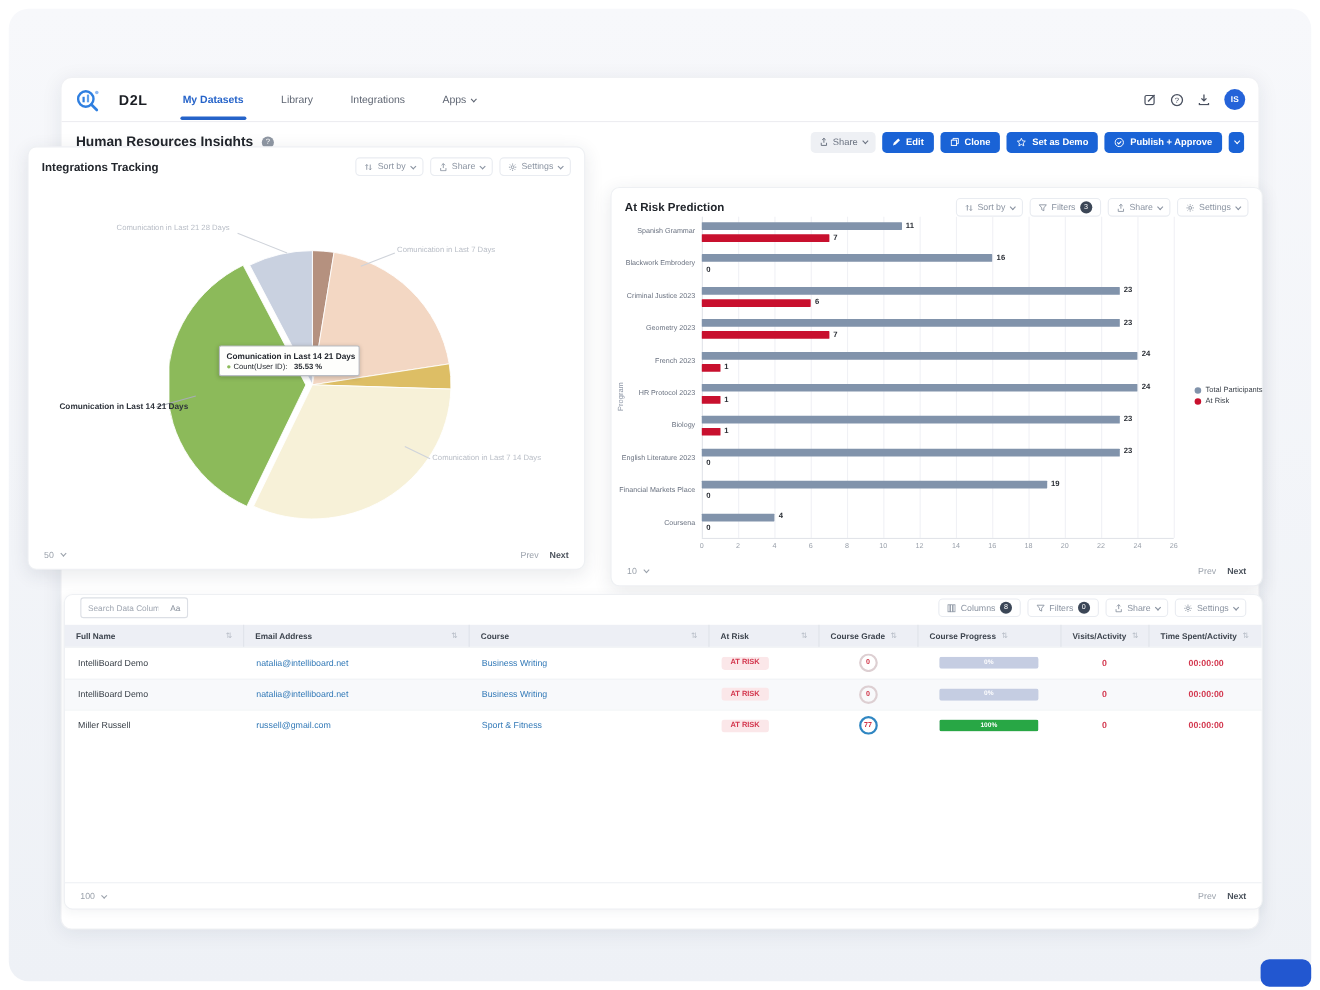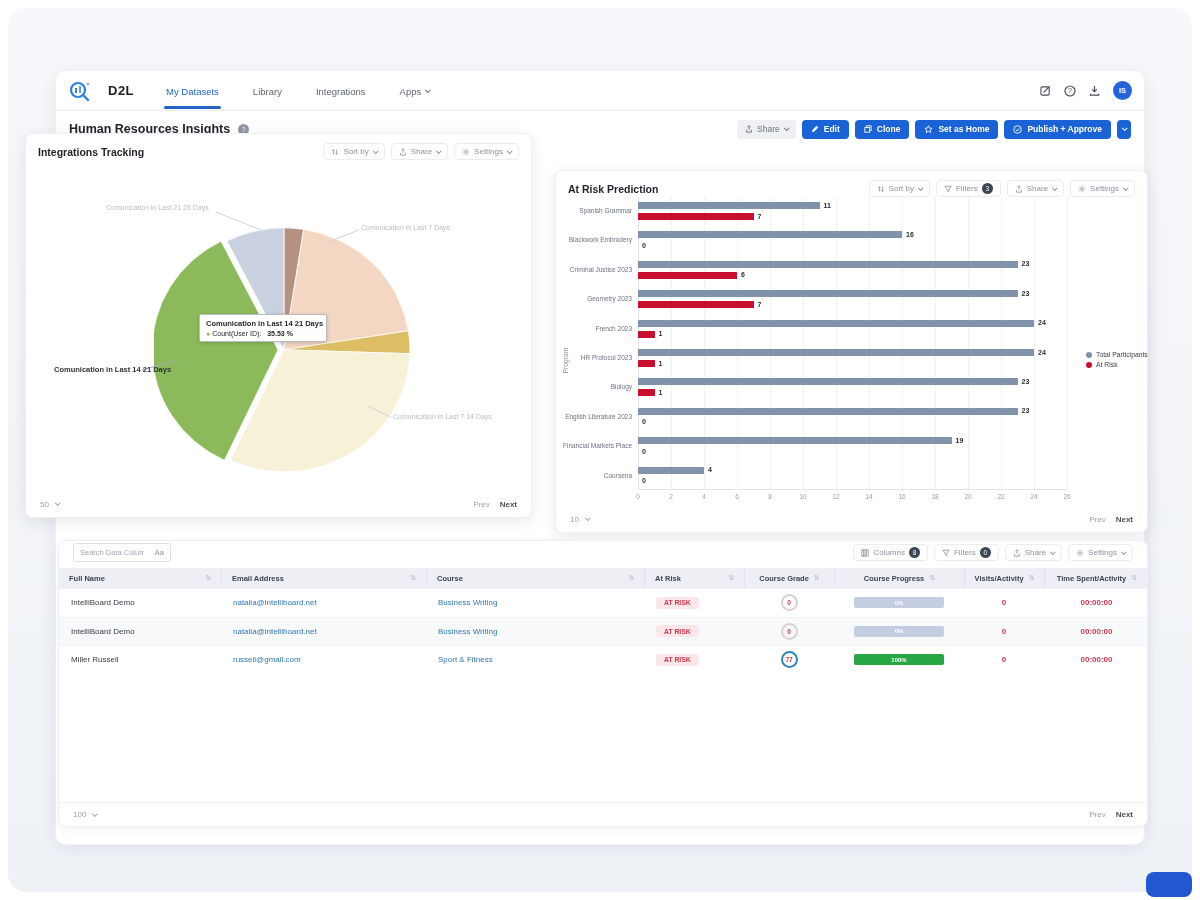--- a/index.html
+++ b/index.html
@@ -9,21 +9,21 @@
   .backdrop { position:absolute; left:8px; top:8px; width:1184px; height:884px;
               border-radius:18px; background:linear-gradient(180deg,#f7f8fb 0%,#eef1f6 100%); }
   .window { position:absolute; left:55px; top:70px; width:1090px; height:775px;
             background:#fff; border-radius:10px; border:1px solid #f0f1f4;
             box-shadow:0 3px 18px rgba(30,40,60,.08); }
 
   
   .navbar { height:40px; display:flex; align-items:center; padding:0 12px; border-bottom:1px solid #ededf1; }
   .brand { font-size:13px; font-weight:bold; color:#1b1e24; margin-left:16px; letter-spacing:.5px; }
   .tab { margin-left:30px; font-size:9.5px; color:#5f6673; position:relative; padding:13px 2px 12px; cursor:pointer; display:flex; align-items:center; gap:4px; }
-  .tab.active { color:#2563c9; font-weight:normal; }
+  .tab.active { color:#2563c9; font-weight:bold; }
   .tab.active::after { content:""; position:absolute; left:0; right:0; bottom:0; height:3px; background:#2563c9; border-radius:3px; }
   .nav-right { margin-left:auto; display:flex; align-items:center; gap:13px; color:#4a5160; }
   .avatar { width:19px; height:19px; border-radius:50%; background:#2563d9; color:#fff;
             font-size:7.5px; font-weight:bold; display:flex; align-items:center; justify-content:center; }
 
   
   .titlebar { height:36px; display:flex; align-items:center; padding:0 13px; }
   .page-title { font-size:12.5px; font-weight:bold; color:#22262c; }
   .info-dot { width:11px; height:11px; border-radius:50%; background:#8f97a3; color:#fff; font-size:7px;
               display:flex; align-items:center; justify-content:center; margin-left:8px; }
@@ -89,21 +89,21 @@
   .search { width:98px; height:19px; border:1px solid #dcdfe5; border-radius:3px; display:flex;
             align-items:center; padding:0 6px; gap:4px; background:#fff; }
   .search input { border:0; outline:0; width:64px; font-size:7.5px; color:#3c434d;
                   font-family:"Liberation Sans", sans-serif; }
   .search input::placeholder { color:#a0a7b2; }
   .search .aa { margin-left:auto; font-size:7.5px; color:#878f9b; }
   .thead, .trow { display:grid; grid-template-columns:162px 205px 218px 100px 90px 130px 80px 105px; align-items:center; }
   .thead { height:20px; background:#edeff5; font-size:7.5px; font-weight:bold; color:#3c434d; }
   .th { display:flex; align-items:center; padding:0 10px; height:100%; }
   .th + .th { border-left:1px solid #dfe3ea; }
-  .th.c { justify-content:center; }
+  .th.c { }
   .sortg { color:#b6bcc6; font-size:7px; margin-left:auto; font-weight:normal; }
   .th.c .sortg { margin-left:5px; }
   .trow { height:28.6px; border-top:1px solid #f1f3f6; font-size:8px; color:#3a4149; }
   .trow.alt { background:#f8f9fb; }
   .cell { padding:0 12px; white-space:nowrap; overflow:hidden; }
   .cell.c { text-align:center; padding:0 4px; display:flex; justify-content:center; }
   .lnk { color:#3279b7; cursor:pointer; }
   .pill { display:inline-block; padding:2.5px 8px; border-radius:3px; font-size:6.8px; font-weight:bold; }
   .pill.ok { background:#e3f5e8; color:#52a567; }
   .pill.risk { background:#fbe7e9; color:#d3374e; }
@@ -200,21 +200,21 @@
           <svg class="ic" width="8" height="8" viewBox="0 0 10 10">
               <rect x="1" y="3" width="6" height="6" fill="none" stroke="#fff" stroke-width="1.1"></rect>
               <path d="M3 3V1h6v6H7" fill="none" stroke="#fff" stroke-width="1.1"></path>
             </svg>
           <span>Clone</span>
         </div>
         <div class="btn-blue">
           <svg class="ic" width="9" height="9" viewBox="0 0 10 10">
               <path d="M5 .8l1.2 2.6 2.8.3-2.1 1.9.6 2.8L5 7 2.5 8.4l.6-2.8L1 3.7l2.8-.3z" fill="none" stroke="#fff" stroke-width=".9"></path>
             </svg>
-          <span>Set as Home</span>
+          <span>Set as Demo</span>
         </div>
         <div class="btn-blue">
           <svg class="ic" width="9" height="9" viewBox="0 0 10 10">
               <circle cx="5" cy="5" r="4.2" fill="none" stroke="#fff" stroke-width="1"></circle>
               <path d="M3 5l1.5 1.5L7 3.8" fill="none" stroke="#fff" stroke-width="1.1"></path>
             </svg>
           <span>Publish + Approve</span>
         </div>
         <div class="btn-blue sq">
             <span class="chev"></span>

